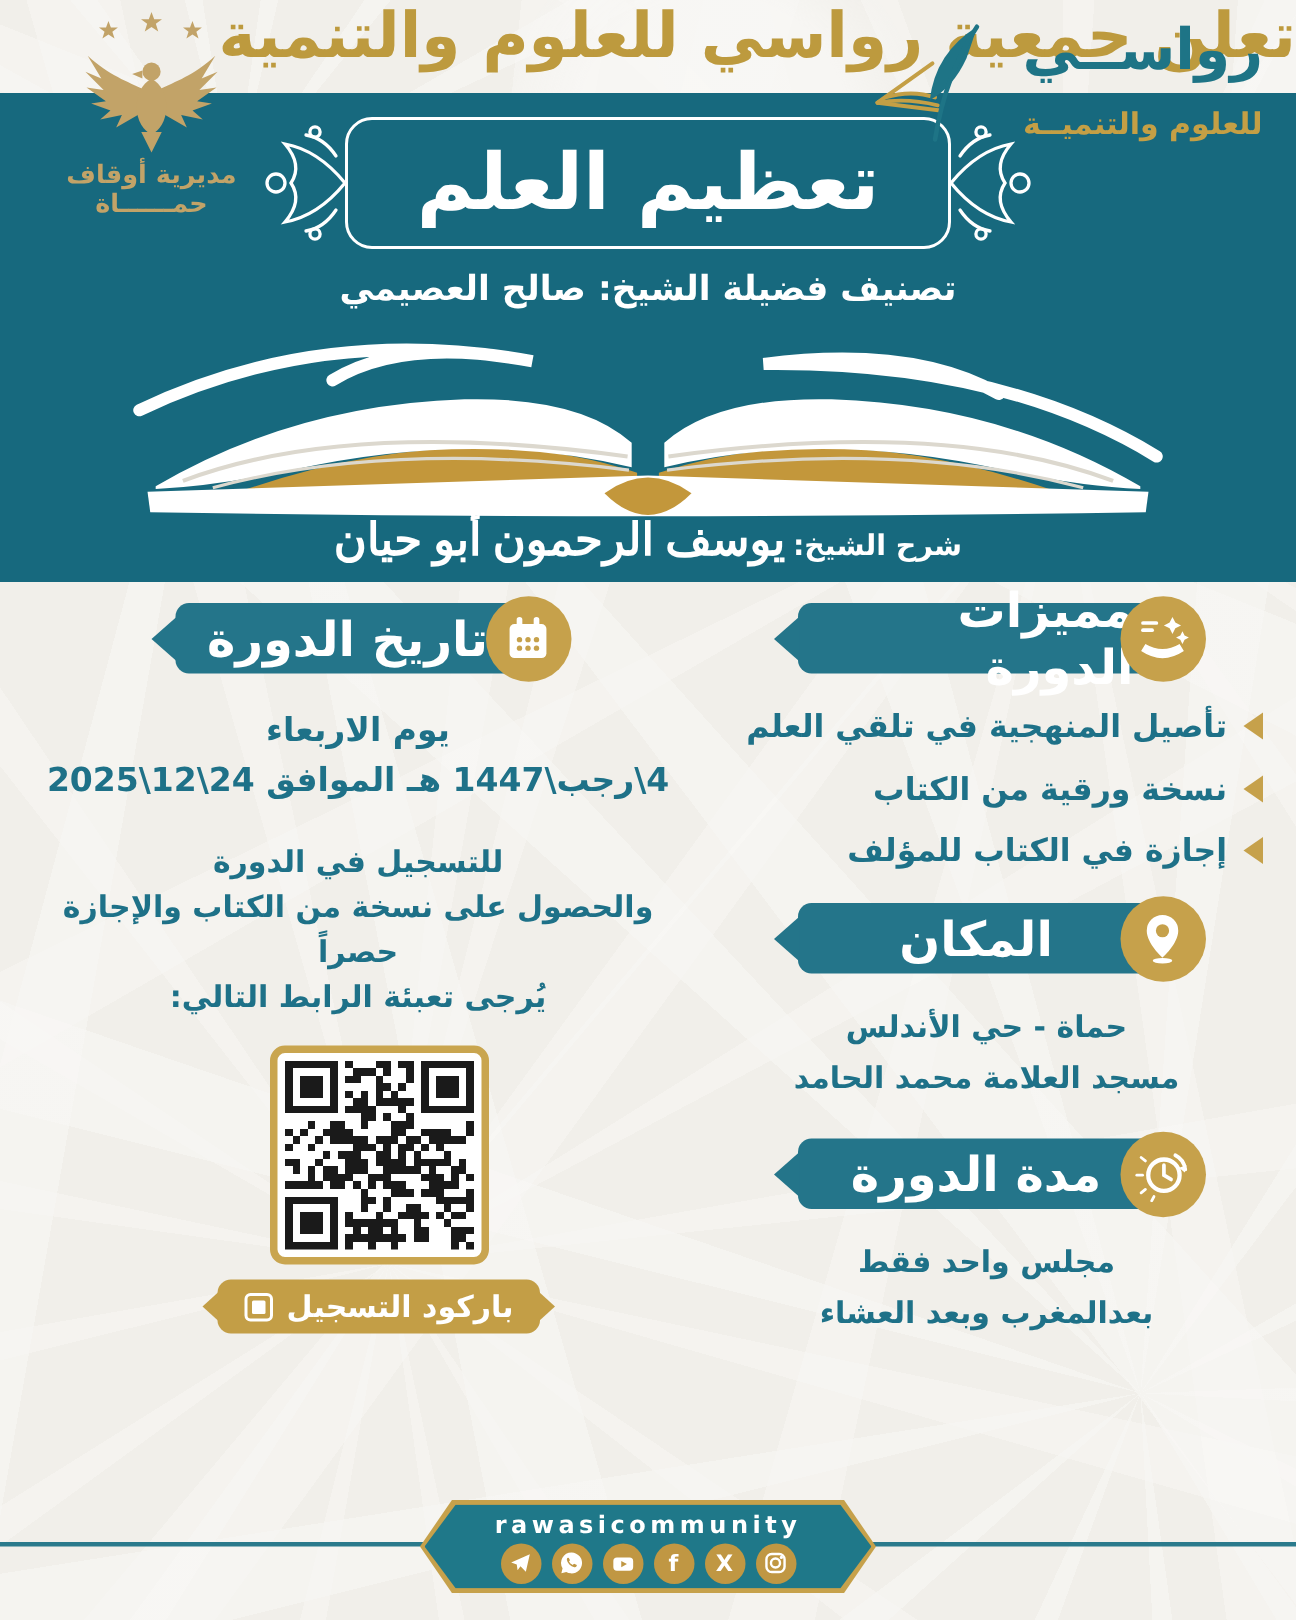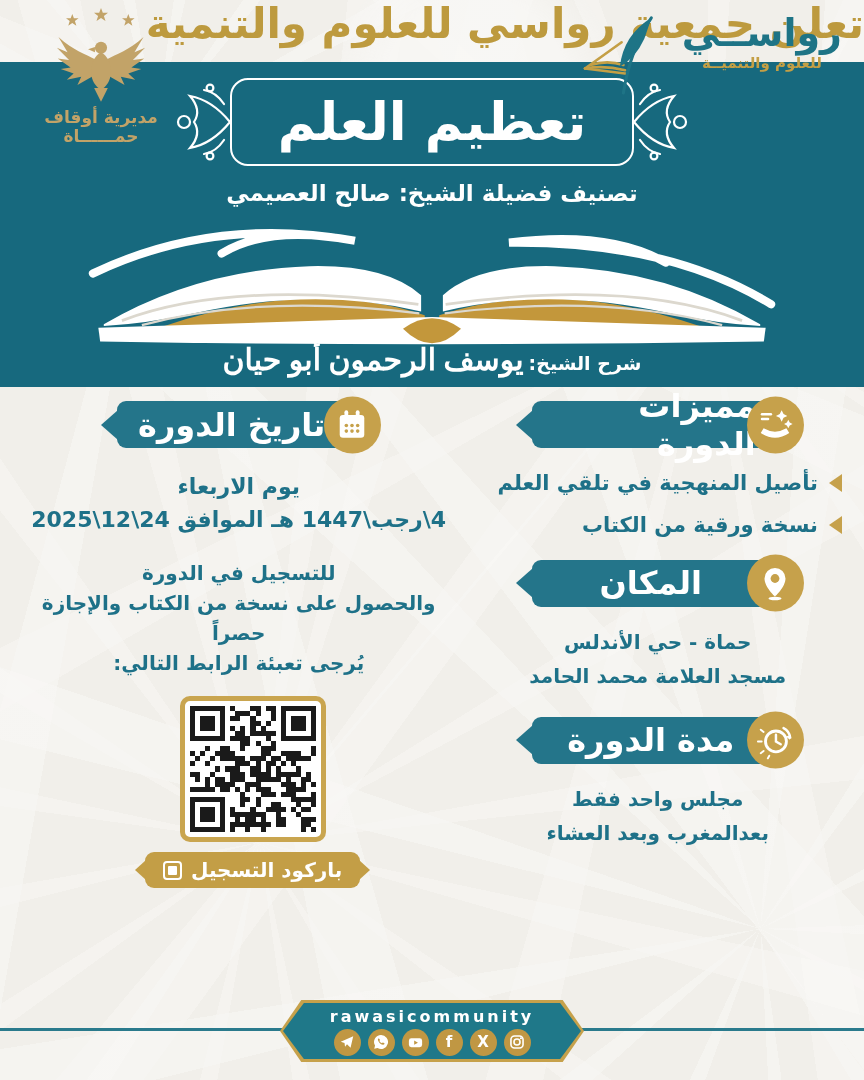--- a/index.html
+++ b/index.html
@@ -18,21 +18,21 @@
       repeating-conic-gradient(from 4deg at 88% 86%, rgba(255,255,255,.5) 0 5deg, rgba(255,255,255,0) 5deg 28deg),
       radial-gradient(circle at 55% 8%, rgba(255,255,255,.8) 0 90px, rgba(255,255,255,0) 140px);
   }
   
   .gov-logo{position:absolute;left:26px;top:8px;width:150px;text-align:center;z-index:3;}
   .gov-logo .stars{display:block;margin:0 auto;}
   .gov-text1,.gov-text2{color:#C2A368;font-weight:bold;font-size:17px;line-height:1.1;}
   .rawasi-logo{position:absolute;right:22px;top:14px;display:flex;gap:8px;z-index:3;}
   .rawasi-text{text-align:center;}
   .rawasi-word{color:#1E7486;font-size:38px;font-weight:bold;line-height:1;}
-  .rawasi-tag{color:#C49F45;font-size:15px;font-weight:bold;margin-top:2px;}
+  .rawasi-tag{color:#C49F45;font-size:20px;font-weight:bold;margin-top:18px;}
   
   .announce{position:relative;z-index:2;}
   .title{color:#BD9A3E;font-size:42px;font-weight:bold;line-height:1.15;}
   .subtitle{color:#1B7389;font-size:29px;font-weight:bold;margin-top:8px;}
   
   .band{position:relative;margin-top:14px;background:#17697E;padding:16px 0 10px;z-index:2;}
   .frame{position:relative;width:400px;height:84px;margin:0 auto;border:2.5px solid #fff;border-radius:18px;
          display:flex;align-items:center;justify-content:center;}
   .book-title{color:#fff;font-size:52px;font-weight:bold;}
   .frame-orn{position:absolute;top:-6px;}
@@ -208,20 +208,24 @@
         </span>
       </div>
       <div class="features-list">
         <div class="feature-item">
           <span class="feature-bullet"></span>
           <span class="feature-text">تأصيل المنهجية في تلقي العلم</span>
         </div>
         <div class="feature-item">
           <span class="feature-bullet"></span>
           <span class="feature-text">نسخة ورقية من الكتاب</span>
+        </div>
+        <div class="feature-item">
+          <span class="feature-bullet"></span>
+          <span class="feature-text">إجازة في الكتاب للمؤلف</span>
         </div>
       </div>
 
       <div class="ribbon r-features r-location">
         <span class="point"></span>
         <span class="label">المكان</span>
         <span class="badge">
           <svg width="36" height="36" viewBox="0 0 36 36">
             <path fill="#fff" d="M18 2.5 a10.5 10.5 0 0 1 10.5 10.5 C28.5 21.5 18 31 18 31 S7.5 21.5 7.5 13 A10.5 10.5 0 0 1 18 2.5 Z"></path>
             <circle cx="18" cy="13" r="4.4" fill="#C6A14B"></circle>

